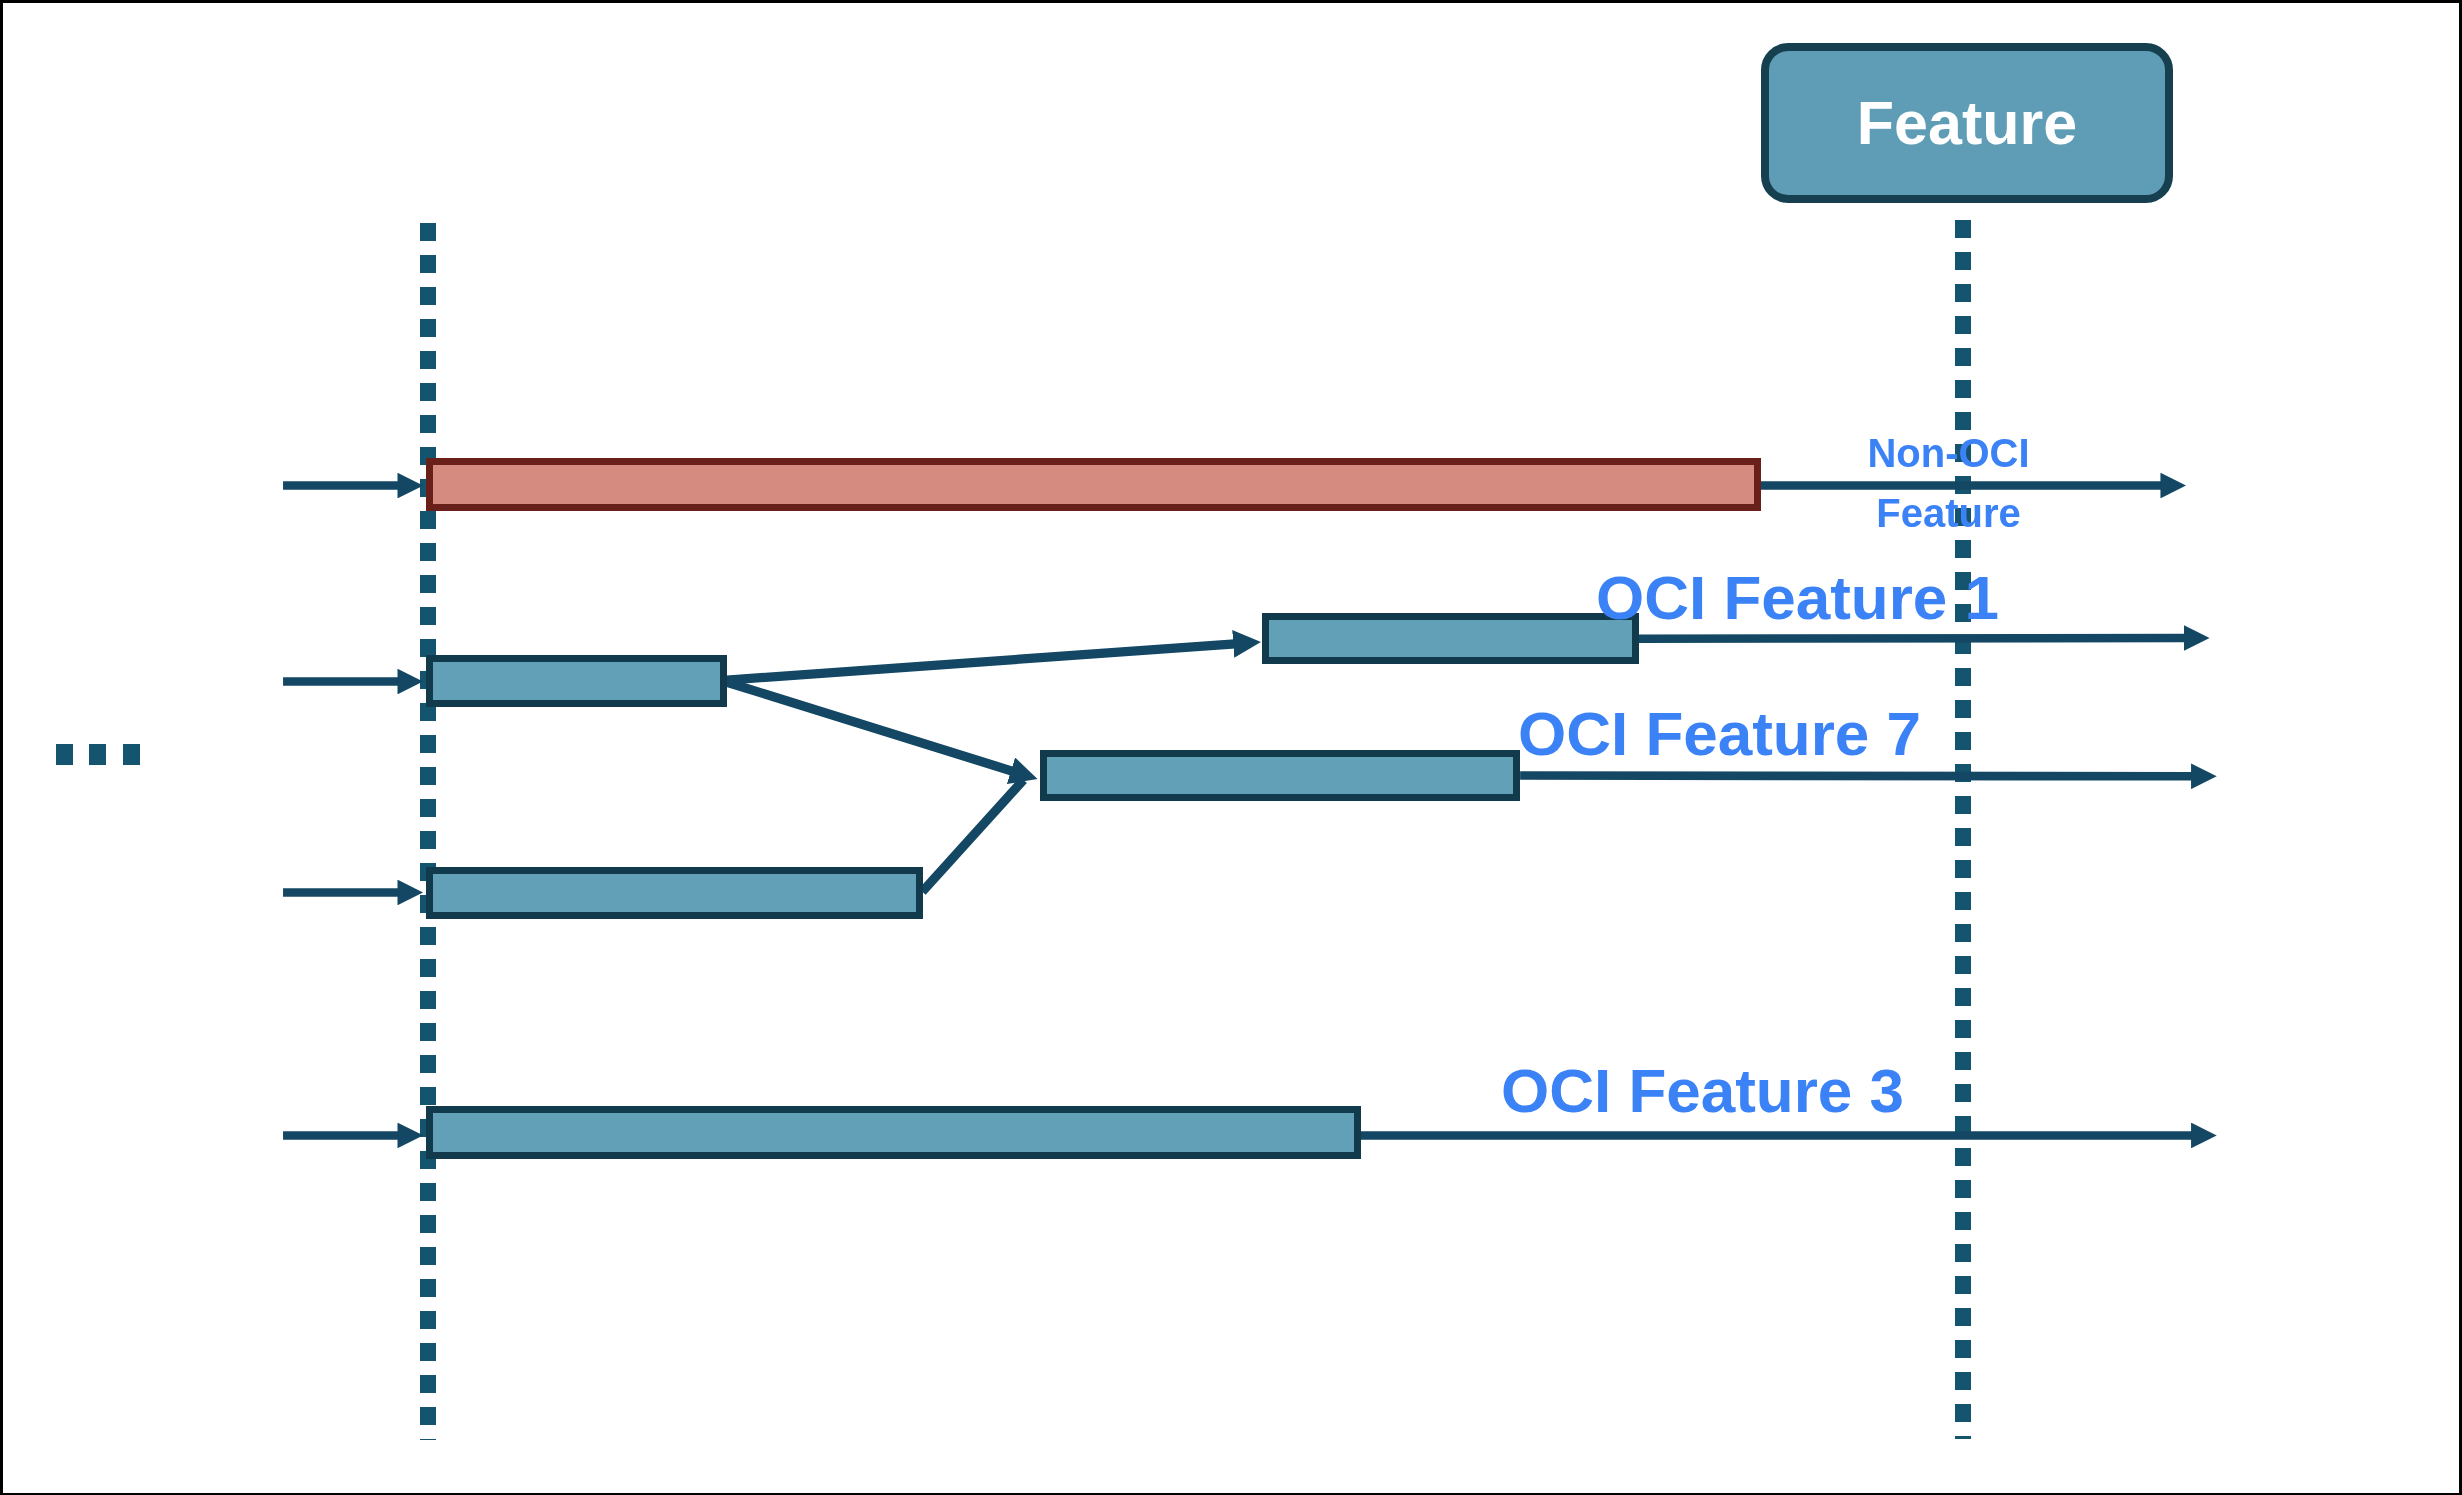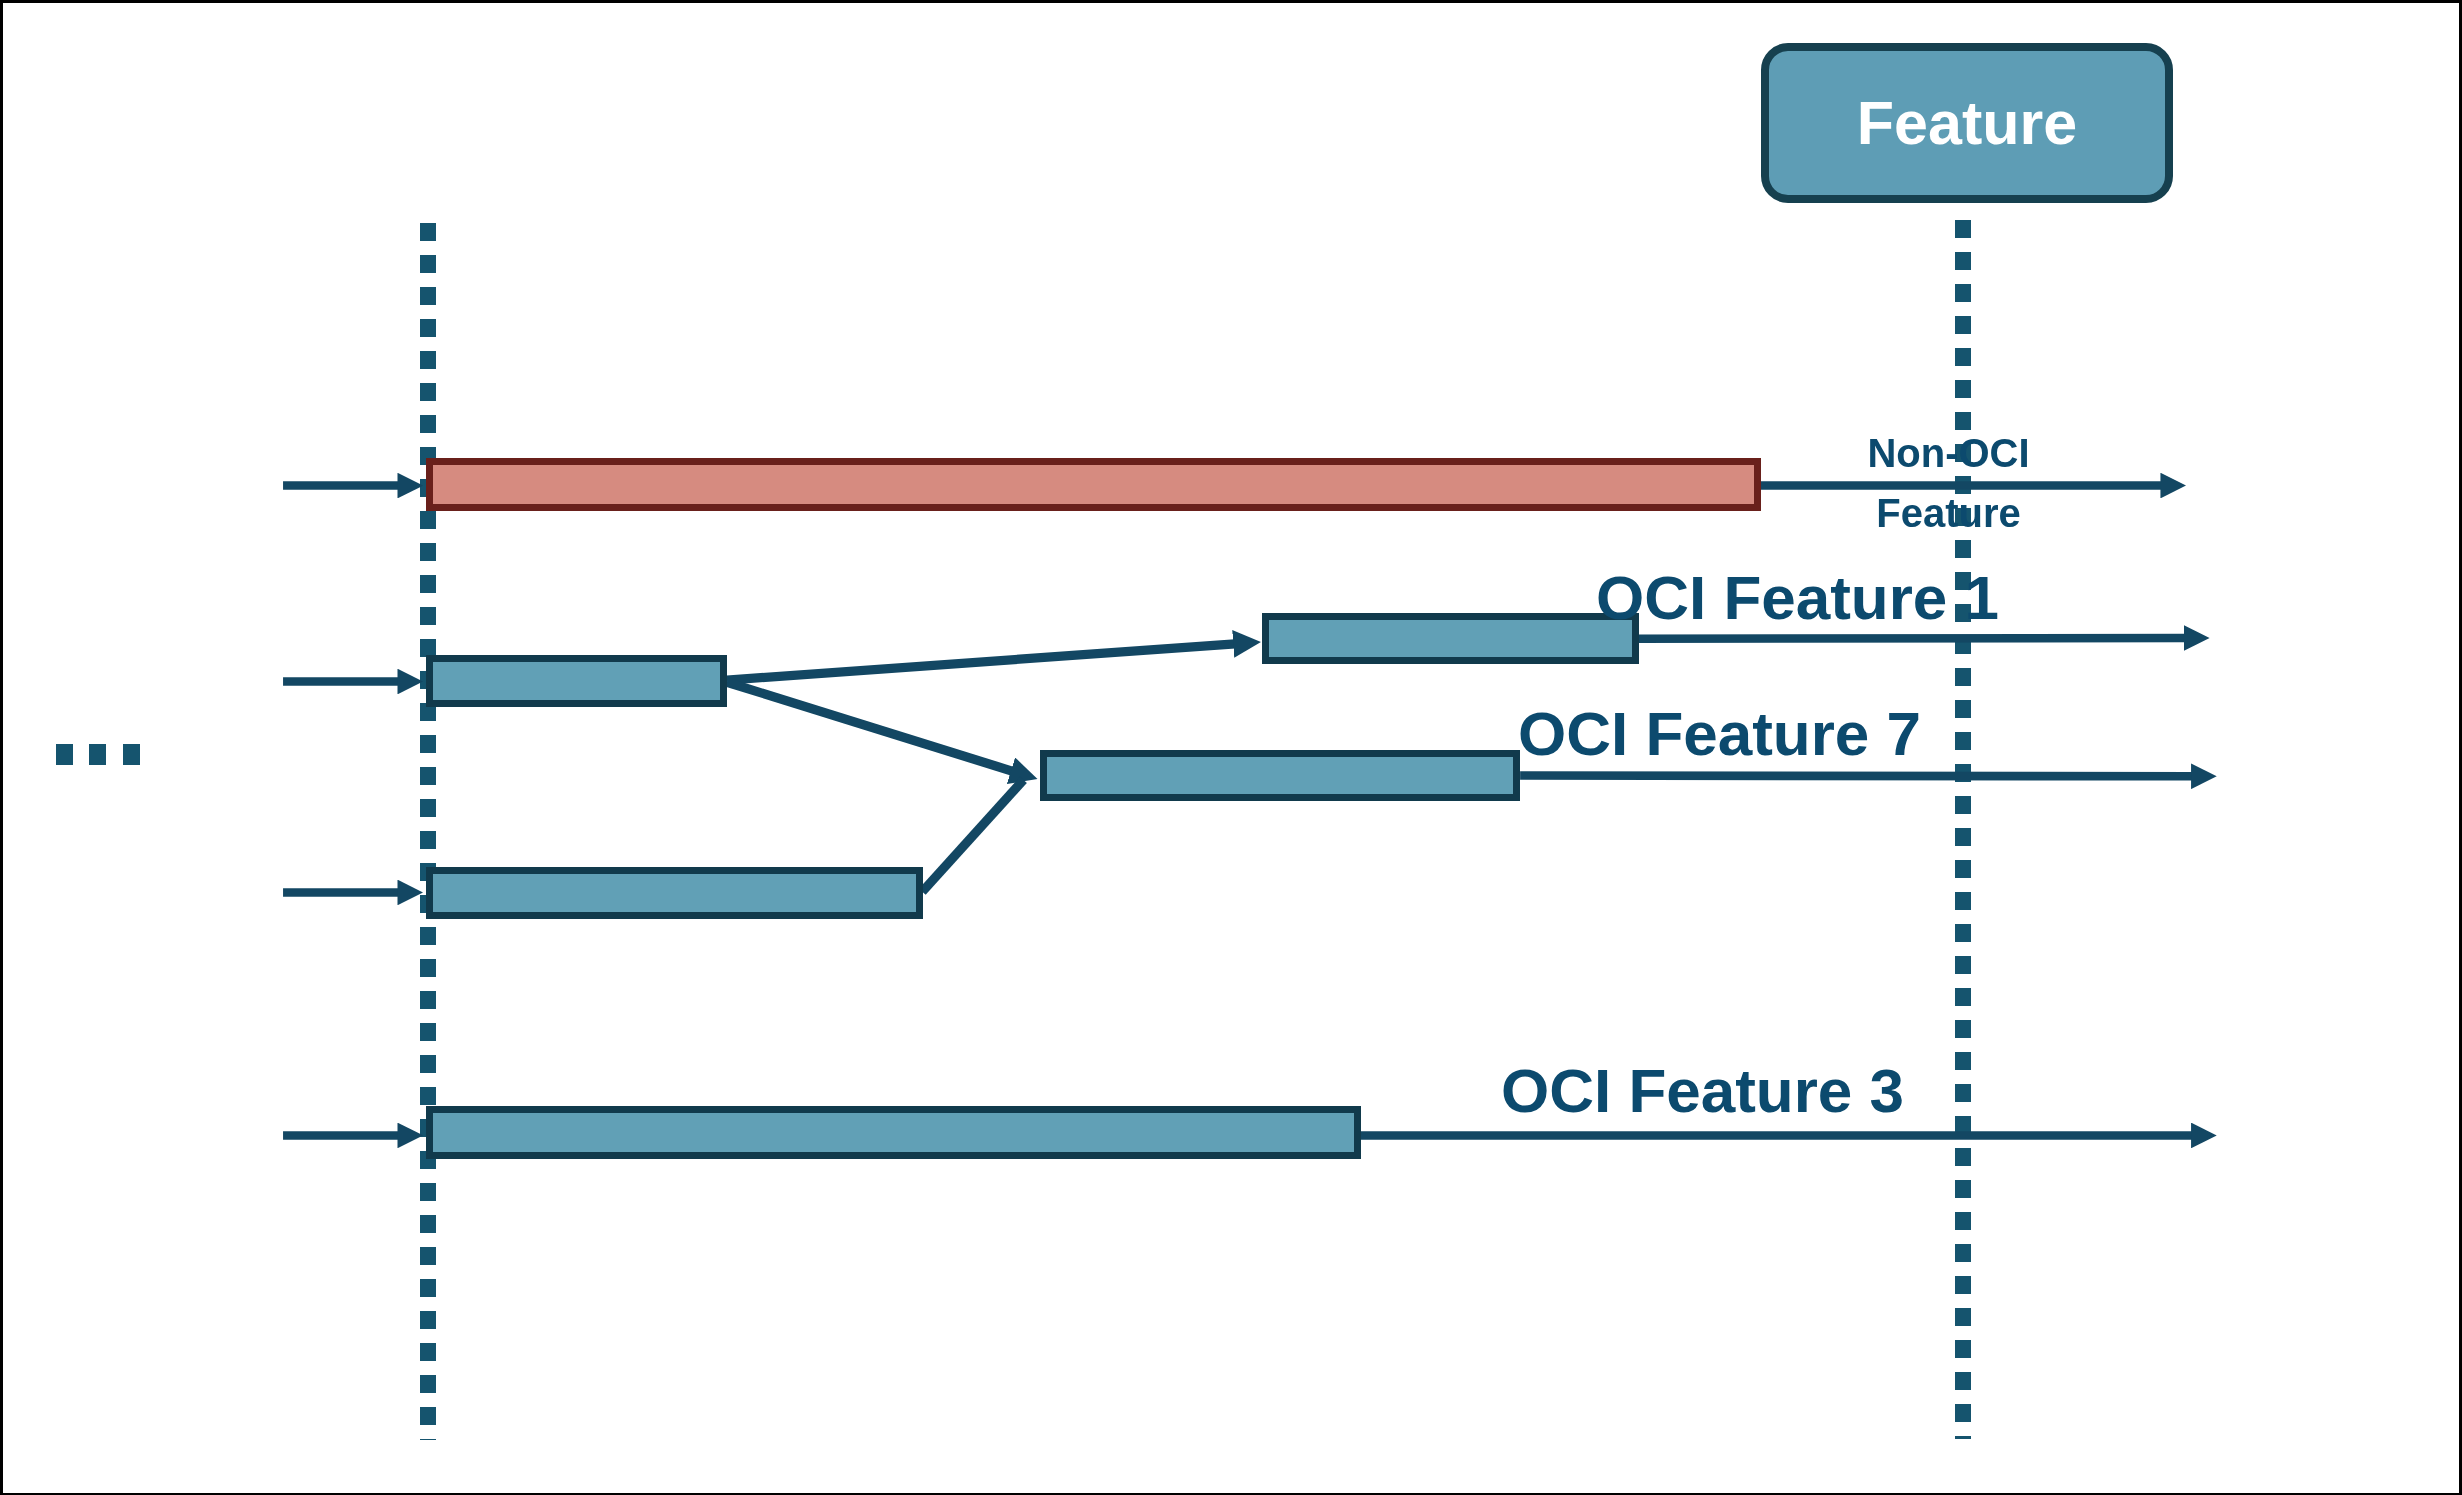--- a/index.html
+++ b/index.html
@@ -24,21 +24,21 @@
     border:7.8px solid #113A4C;
     background:#61A0B6;
     z-index:3;
   }
   .bar.red{border-color:#69201B;background:#D68B80;}
   .lbl{
     position:absolute;
     width:499px;
     text-align:center;
     font-weight:700;
-    color:#0c4a6e;
+    color:#3b82f6;
     z-index:4;
     white-space:nowrap;
   }
   .lbl.two-line{font-size:40px;line-height:60px;}
   .lbl.one-line{font-size:62px;line-height:51px;}
   .milestone{
     position:absolute;
     left:1758px;top:40px;
     width:412px;height:160px;
     box-sizing:border-box;

